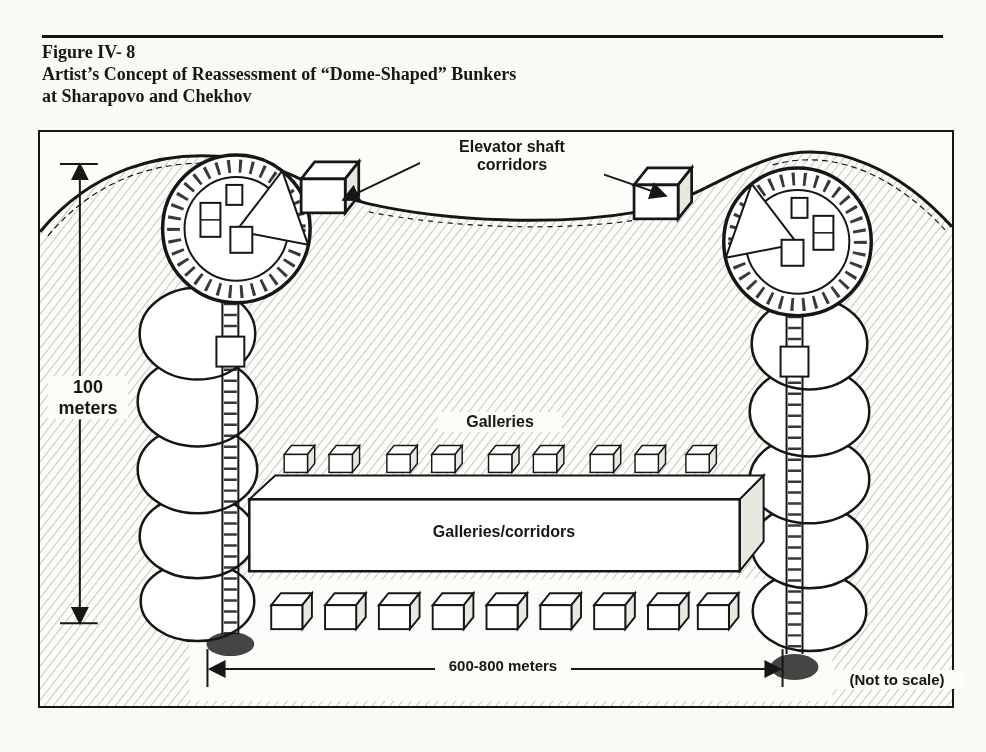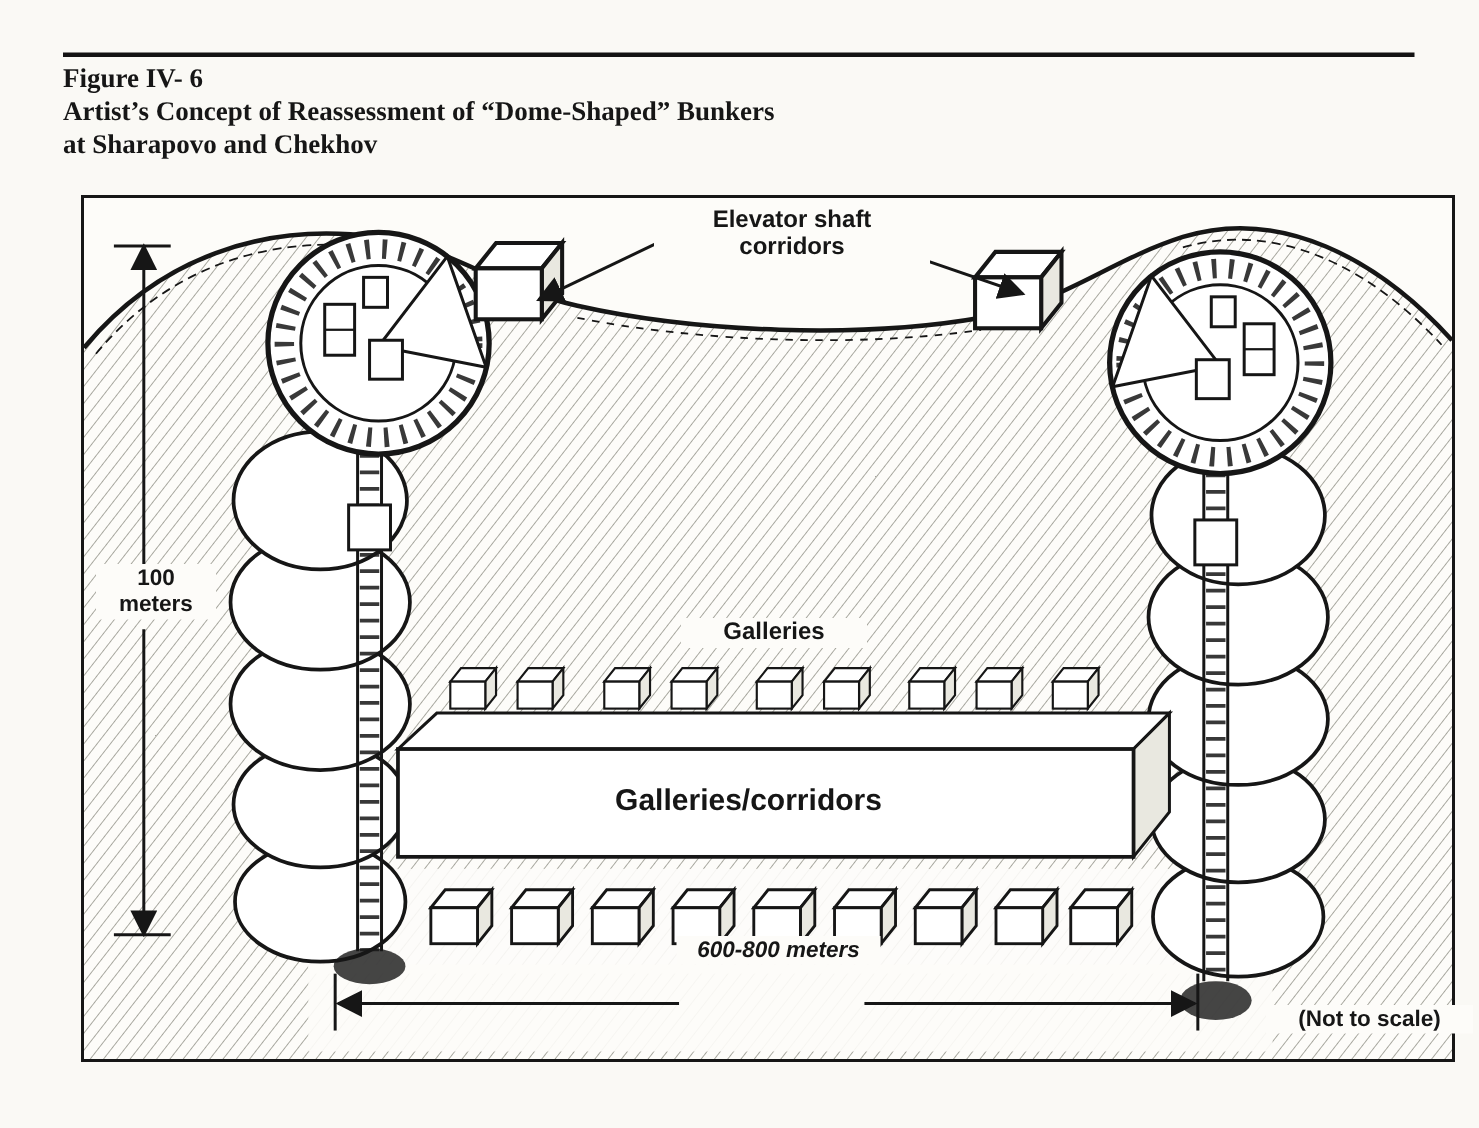--- a/index.html
+++ b/index.html
@@ -3,38 +3,38 @@
 <meta charset="utf-8">
 <style>
   html,body{margin:0;padding:0;}
   .page{position:relative;width:986px;height:752px;background:#faf9f5;overflow:hidden;
         font-family:"Liberation Serif",serif;color:#161616;}
   .rule{position:absolute;left:42px;top:35px;width:901px;height:3px;background:#131313;}
   .fig-label{position:absolute;left:42px;top:42px;font-weight:bold;font-size:18px;}
   .fig-cap1{position:absolute;left:42px;top:64px;font-weight:bold;font-size:18px;}
   .fig-cap2{position:absolute;left:42px;top:86px;font-weight:bold;font-size:18px;text-align:right;}
   .figure-box{position:absolute;left:38px;top:130px;width:916px;height:578px;
-              border:2.5px solid #161616;background:#fdfcf9;box-sizing:border-box;margin-left:16px;}
+              border:2.5px solid #161616;background:#fdfcf9;box-sizing:border-box;}
   .figure-box svg{position:absolute;left:0;top:0;width:100%;height:100%;}
   .lbl{position:absolute;font-family:"Liberation Sans",sans-serif;font-weight:bold;
        color:#161616;text-align:center;background:#fdfcf9;line-height:1.15;padding:1px 3px;}
   .lbl-elevator{left:380px;top:5px;width:178px;font-size:16px;}
   .lbl-multilevel{left:398px;top:280px;width:118px;font-size:16px;}
-  .lbl-galleries{left:333px;top:390px;width:214px;font-size:20px;background:transparent;}
-  .lbl-height{left:8px;top:244px;width:74px;font-size:15px;}
-  .lbl-width{left:395px;top:492px;width:130px;font-size:15px;font-style:italic;}
+  .lbl-galleries{left:354px;top:390px;width:214px;font-size:16px;background:transparent;}
+  .lbl-height{left:8px;top:244px;width:74px;font-size:18px;}
+  .lbl-width{left:395px;top:524px;width:130px;font-size:15px;}
   .lbl-scale{left:788px;top:538px;width:132px;font-size:15px;}
 </style>
 </head>
 <body>
 
 <div class="page">
 
   <div class="rule"></div>
-  <div class="fig-label">Figure IV- 6</div>
+  <div class="fig-label">Figure IV- 8</div>
   <div class="fig-cap1">Artist’s Concept of Reassessment of “Dome-Shaped” Bunkers</div>
   <div class="fig-cap2">at Sharapovo and Chekhov</div>
 
   <div class="figure-box">
 
     <svg viewBox="0 0 915 575" preserveAspectRatio="none">
       <defs>
         <pattern id="hatch" patternUnits="userSpaceOnUse" width="7" height="7" patternTransform="rotate(38)">
           <line x1="0" y1="0" x2="0" y2="7" stroke="#8f8f85" stroke-width="1"></line>
         </pattern>

